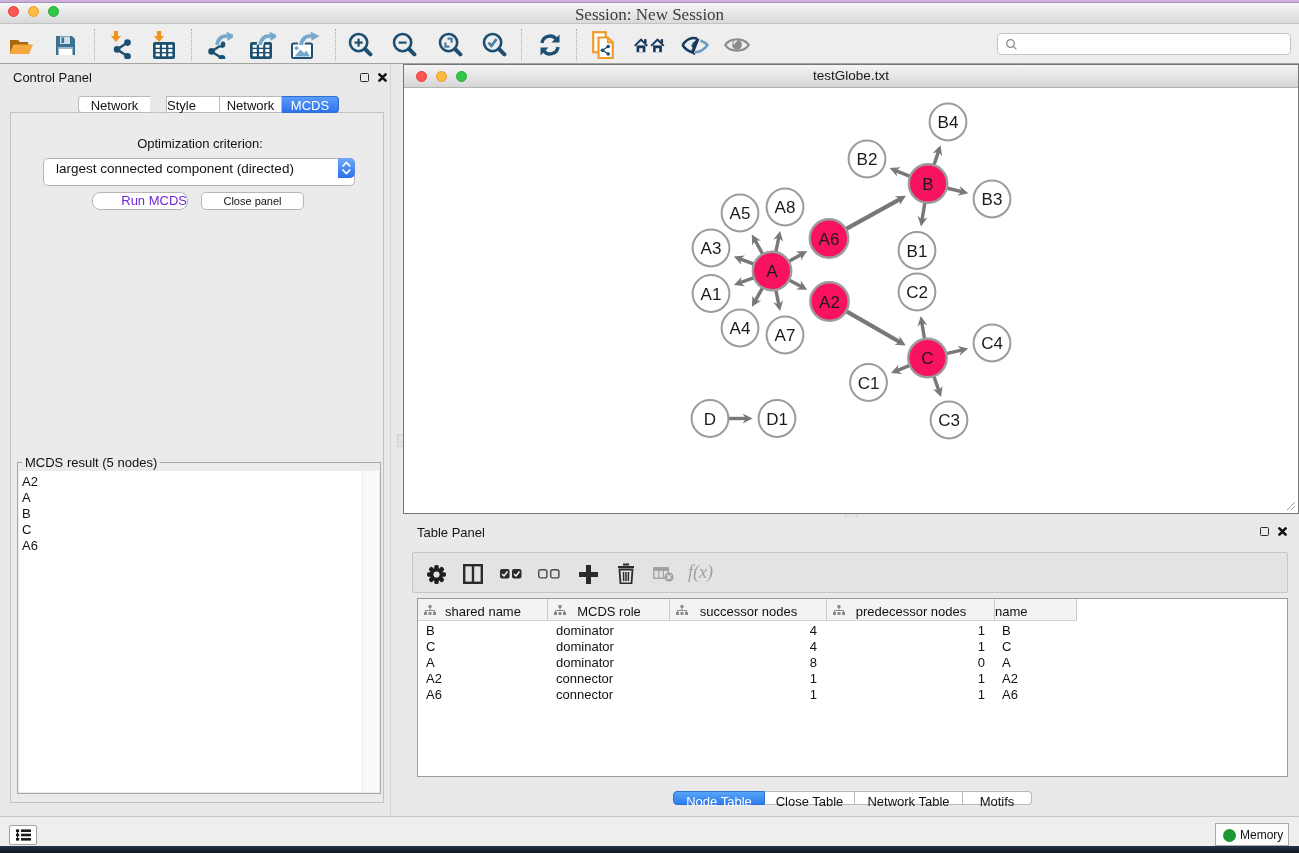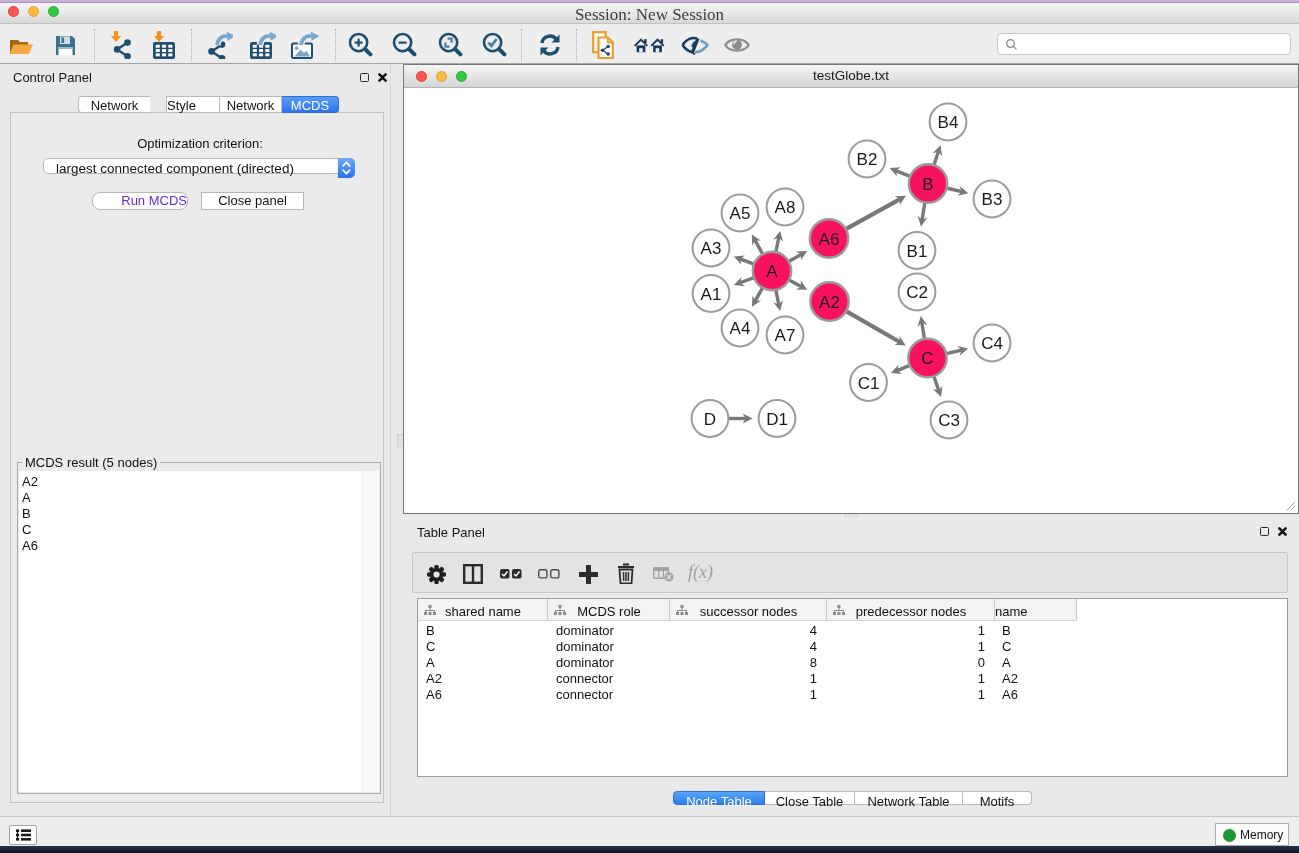--- a/index.html
+++ b/index.html
@@ -195,32 +195,32 @@
   <div class="abs" style="left:10px;top:48px;width:374px;height:691px;background:#ebebeb;border:1px solid #c3c3c3;box-sizing:border-box;"></div>
 
   <div class="abs" style="left:78px;top:32px;height:17px;display:flex;font-size:13px;">
     <div style="width:71px;background:#fff;border:1px solid #b9b9b9;border-right:none;border-radius:4px 0 0 4px;text-align:center;line-height:17px;color:#111;">Network</div>
     <div style="width:52px;background:#fff;border:1px solid #b9b9b9;border-right:none;line-height:17px;color:#111;margin-left:16px;">Style</div>
     <div style="width:61px;background:#fff;border:1px solid #b9b9b9;text-align:center;line-height:17px;color:#111;">Network</div>
     <div style="width:56px;background:linear-gradient(#5a9cf8,#2d73ee);border:1px solid #2d6fd2;border-left:none;border-radius:0 4px 4px 0;text-align:center;line-height:17px;color:#fff;">MCDS</div>
   </div>
   <div class="abs" style="left:0;top:72px;width:390px;text-align:center;font-size:13px;color:#111;"><span style="margin-left:10px">Optimization criterion:</span></div>
 
-  <div class="abs" style="left:43px;top:94px;width:312px;height:16px;background:#fff;border:1px solid #b6b6b6;border-radius:5px;box-sizing:border-box;">
+  <div class="abs" style="left:43px;top:94px;width:312px;height:28px;background:#fff;border:1px solid #b6b6b6;border-radius:5px;box-sizing:border-box;">
     <div class="abs" style="left:55px;top:0px;font-size:13.5px;color:#111;line-height:19px;position:absolute;left:12px;">largest connected component (directed)</div>
     <div class="abs" style="right:-1px;top:-1px;width:17px;height:20px;background:linear-gradient(#6fa9f9,#2a71ef);border-radius:0 5px 5px 0;">
       <svg width="17" height="20" viewBox="0 0 17 20">
           <path d="M5 8 L8.4 4.4 L11.8 8" stroke="#fff" stroke-width="1.7" fill="none" stroke-linejoin="round" stroke-linecap="round"></path>
           <path d="M5 12 L8.4 15.6 L11.8 12" stroke="#fff" stroke-width="1.7" fill="none" stroke-linejoin="round" stroke-linecap="round"></path>
         </svg>
     </div>
   </div>
 
   <div class="abs" style="left:92px;top:128px;width:96px;height:18px;background:#fff;border:1px solid #b6b6b6;border-radius:8px;box-sizing:border-box;text-align:right;line-height:16px;font-size:13px;color:#6d28d9;">Run MCDS</div>
-  <div class="abs" style="left:201px;top:128px;width:103px;height:18px;background:#fff;border:1px solid #b6b6b6;border-radius:0;box-sizing:border-box;text-align:center;line-height:16px;font-size:13px;color:#111;">Close panel</div>
+  <div class="abs" style="left:201px;top:128px;width:103px;height:18px;background:#fff;border:1px solid #b6b6b6;border-radius:5px;box-sizing:border-box;text-align:center;line-height:16px;font-size:11px;color:#111;">Close panel</div>
 
   <div class="abs" style="left:17px;top:398px;width:364px;height:332px;border:1px solid #a9a9a9;box-sizing:border-box;"></div>
   <div class="abs" style="left:22px;top:391px;background:#ebebeb;padding:0 3px;font-size:13px;color:#111;">MCDS result (5 nodes)</div>
   <div class="abs" style="left:19px;top:407px;width:360px;height:321px;background:#fff;">
     <div style="position:absolute;right:2px;top:0;width:14px;height:100%;background:#fafafa;border-left:1px solid #ececec;"></div>
     <div style="padding:3px 0 0 3px;font-size:13px;color:#111;line-height:16px;">A2<br>A<br>B<br>C<br>A6</div>
   </div>
 </div>
 
 <div class="abs" style="left:391px;top:64px;width:908px;height:453px;background:#e9e9e9;"></div>

